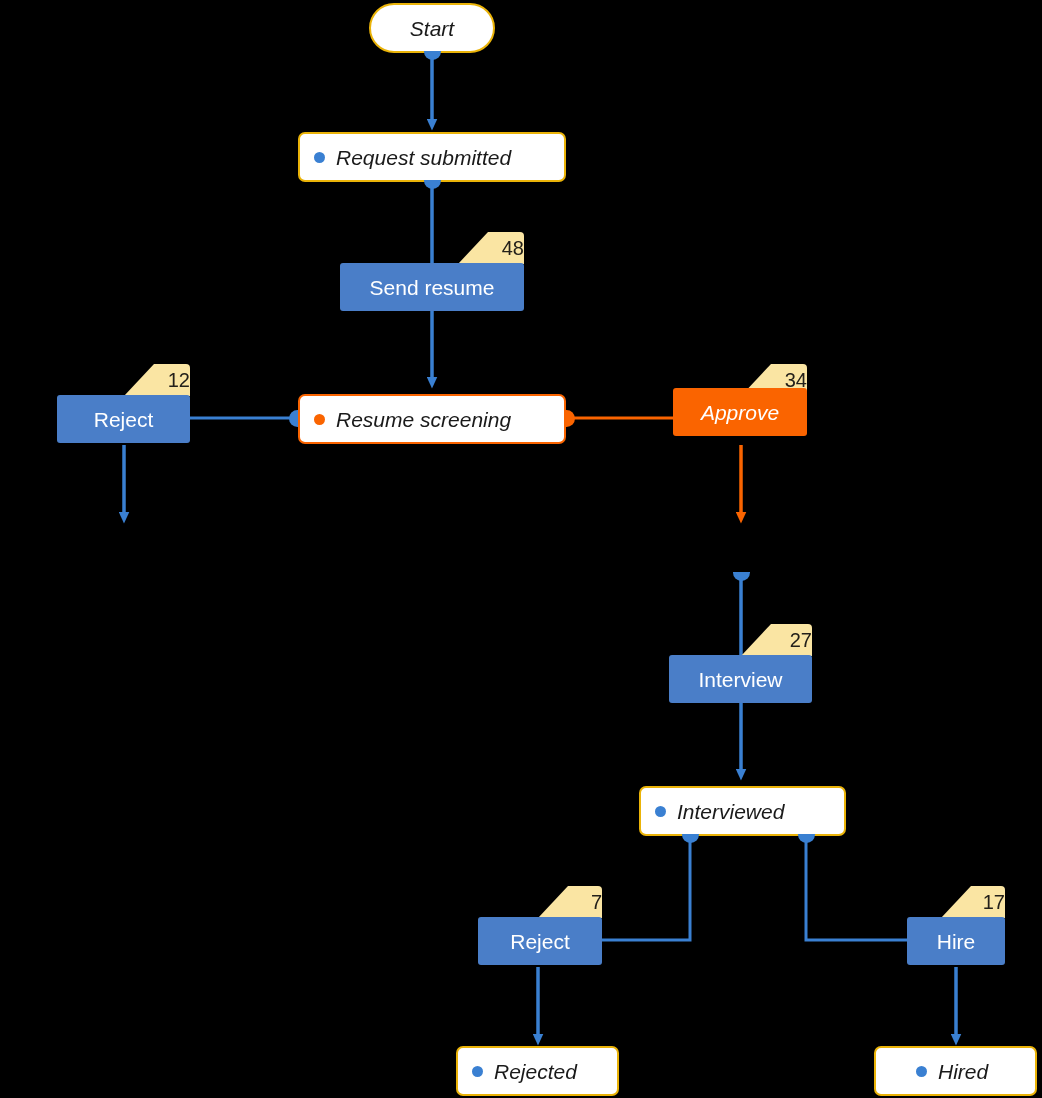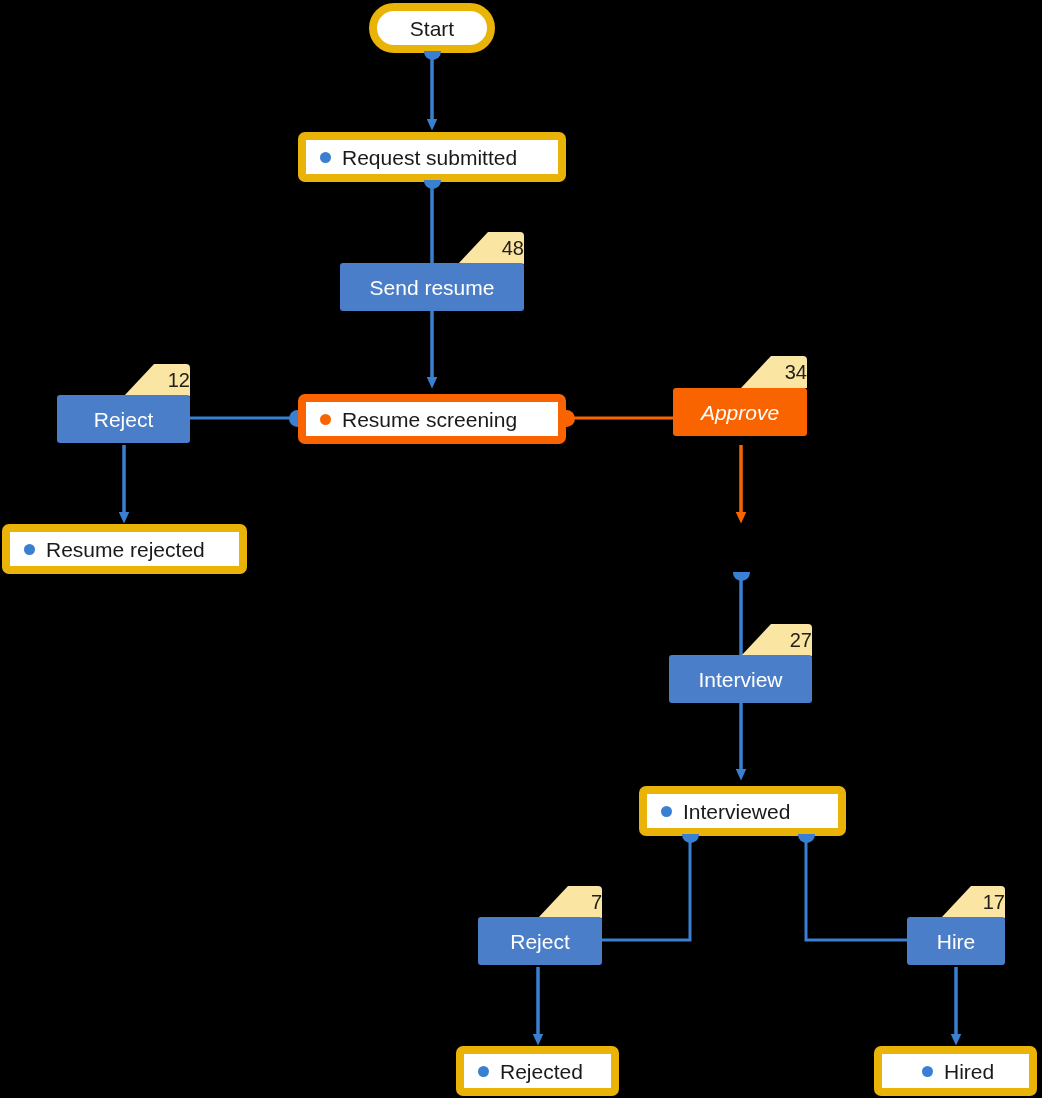--- a/index.html
+++ b/index.html
@@ -23,26 +23,27 @@
     top: 0;
     width: 1042px;
     height: 1098px;
   }
 
   
   .state {
     position: absolute;
     box-sizing: border-box;
     background: #FFFFFF;
-    border: 8px solid #eab308;
+    border: 2px solid #eab308;
     border-radius: 7px;
     display: flex;
     align-items: center;
     padding: 0 14px;
     z-index: 4;
+    font-style: italic;
   }
   .state.orange { border-color: #FA6400; }
   .state.pill { border-radius: 999px; justify-content: center; padding: 0 22px; }
 
   .state .dot {
     width: 11px;
     height: 11px;
     border-radius: 50%;
     background: #3A80D2;
     flex: 0 0 auto;
@@ -163,29 +164,25 @@
     <span class="label">Reject</span>
   </div>
 
   <div class="state orange" style="left:298px; top:394px; width:268px; height:50px;">
     <span class="dot"></span>
     <span class="label">Resume screening</span>
   </div>
   <div class="nub left" style="left:289px; top:410px;"></div>
   <div class="nub right orange" style="left:566px; top:410px;"></div>
 
-  <div class="badge" style="left:741px; top:356px; width:66px;">34</div>
+  <div class="badge" style="left:741px; top:364px; width:66px;">34</div>
   <div class="action orange" style="left:673px; top:388px; width:134px; height:48px;font-style:italic;">
     <span class="label">Approve</span>
   </div>
 
-  <div class="state" style="left:2px; top:524px; width:245px; height:50px;">
-    <span class="dot"></span>
-    <span class="label">Resume rejected</span>
-  </div>
 
   <div class="nub down" style="left:733px; top:572px;"></div>
 
   <div class="badge" style="left:741px; top:624px; width:71px;">27</div>
   <div class="action" style="left:669px; top:655px; width:143px; height:48px;">
     <span class="label">Interview</span>
   </div>
 
   <div class="state" style="left:639px; top:786px; width:207px; height:50px;">
     <span class="dot"></span>

